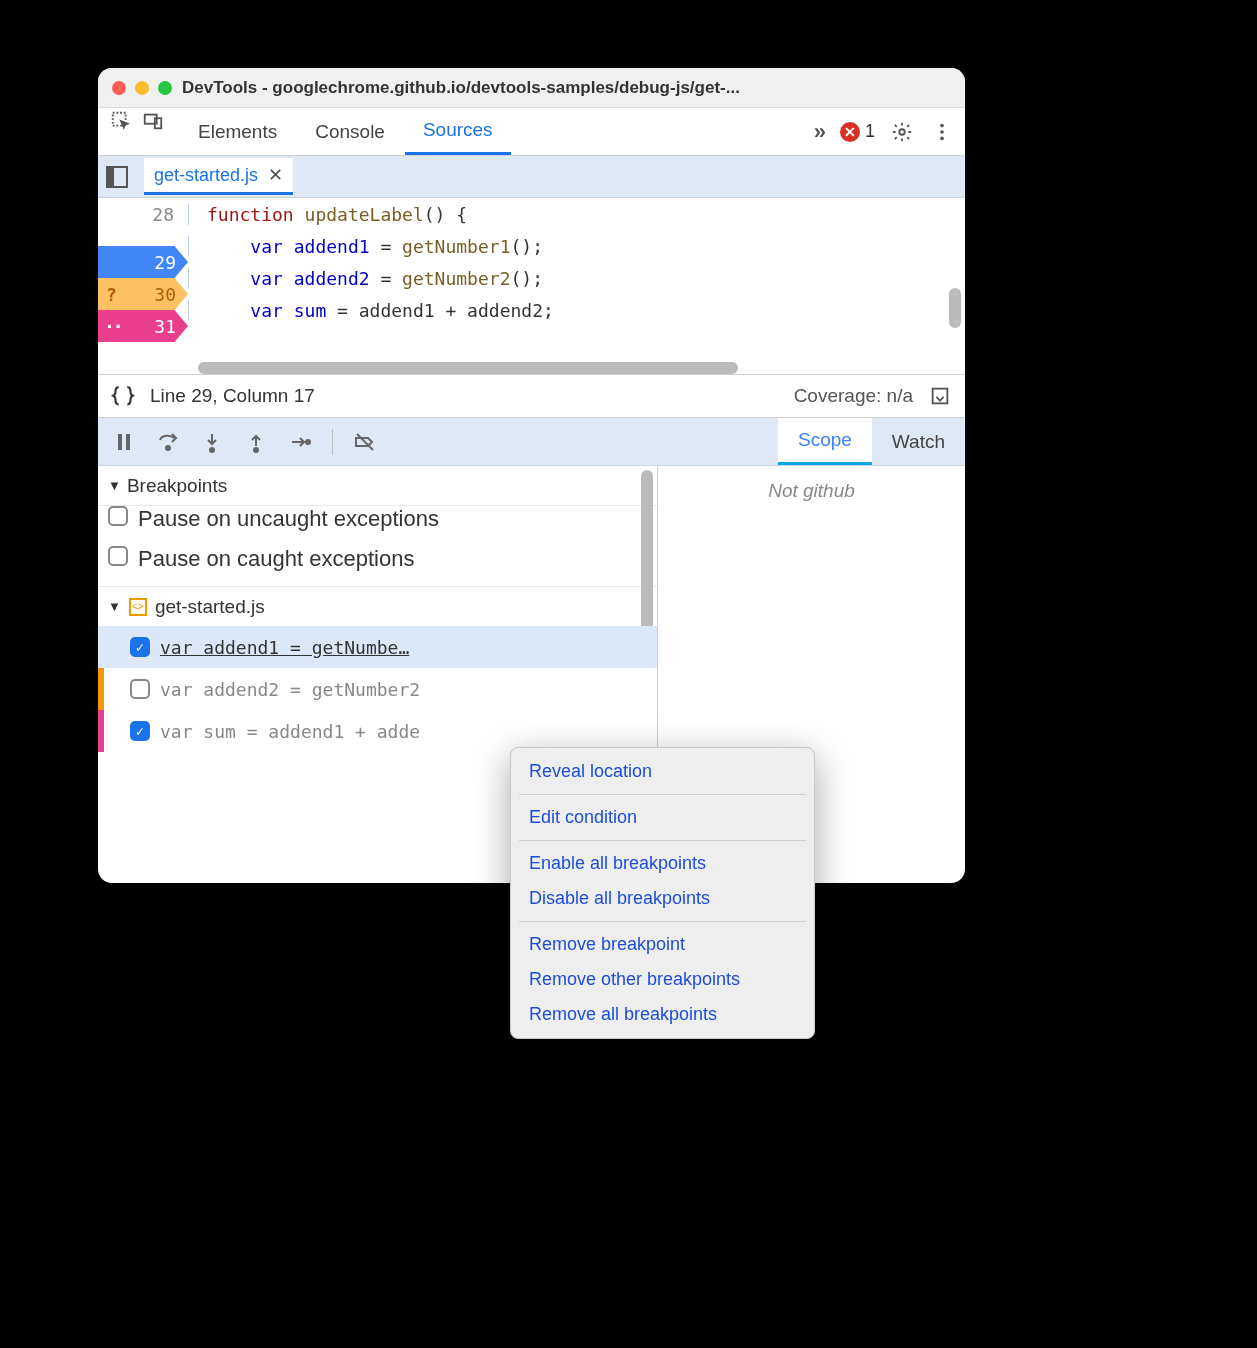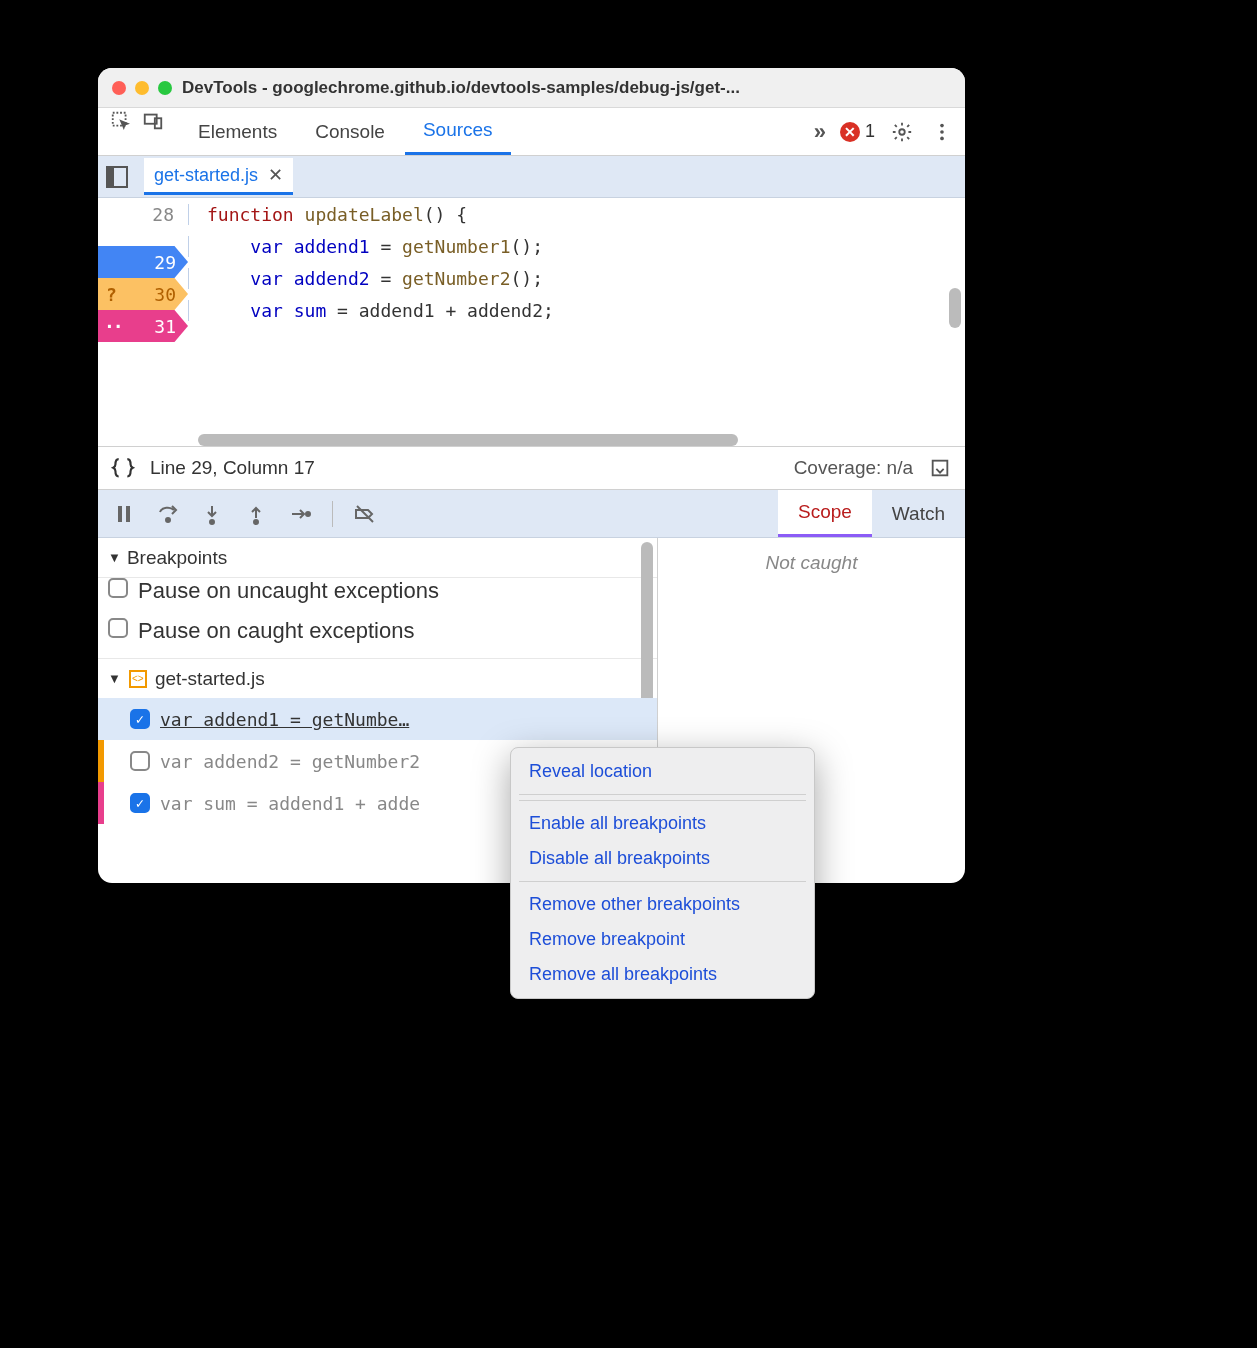--- a/index.html
+++ b/index.html
@@ -78,21 +78,21 @@
     gap:10px;
     color:#1a73e8;
     font-size:18px;
     border-bottom:3px solid #1a73e8;
     margin-left:8px;
     font-weight:500;
   }
   .file-close { color:#555; font-size:18px; }
 
   
-  .code-area { position:relative; height: 248px; background:#fff; overflow:hidden; font-family: Menlo, Monaco, Consolas, monospace; font-size:18px; }
+  .code-area { position:relative; height: 176px; background:#fff; overflow:hidden; font-family: Menlo, Monaco, Consolas, monospace; font-size:18px; }
   .code-line { display:flex; align-items:center; height:32px; }
   .gutter { width:90px; text-align:right; padding-right:14px; color:#888; position:relative; }
   .bp-marker { position:absolute; right:0; top:0; height:32px; display:flex; align-items:center; justify-content:flex-end; padding-right:12px; color:#fff; font-weight:500; width:90px; }
   .bp-blue { background:#4285f4; clip-path: polygon(0 0, 85% 0, 100% 50%, 85% 100%, 0 100%); }
   .bp-orange { background:#fcc163; clip-path: polygon(0 0, 85% 0, 100% 50%, 85% 100%, 0 100%); color:#b06000; }
   .bp-pink { background:#e83e8c; clip-path: polygon(0 0, 85% 0, 100% 50%, 85% 100%, 0 100%); }
   .bp-orange::before { content:"?"; position:absolute; left:8px; font-weight:700; }
   .bp-pink::before { content:"··"; position:absolute; left:6px; font-weight:700; letter-spacing:-2px; }
   .code-text { flex:1; padding-left:18px; white-space:pre; color:#333; border-left:1px solid #c0d0e8; }
   .kw-red { color:#a31515; }
@@ -122,21 +122,21 @@
     height:48px;
     background:#dfe8f5;
     border-bottom:1px solid #c8d2e0;
     display:flex;
     align-items:center;
   }
   .debug-icons { display:flex; align-items:center; gap:20px; padding:0 14px; }
   .debug-icons .di { color:#666; width:24px; height:24px; display:flex; align-items:center; justify-content:center; }
   .right-tabs { margin-left:auto; display:flex; height:100%; }
   .rtab { padding:0 20px; font-size:19px; color:#444; display:flex; align-items:center; }
-  .rtab.active { color:#b91c1c; border-bottom:3px solid #8b5cf6; font-weight:500; background:#fff; }
+  .rtab.active { color:#3b82f6; border-bottom:3px solid #0ea5e9; font-weight:500; background:#fff; }
 
   
   .lower { display:flex; height: calc(100% - 40px - 48px - 42px - 200px - 44px - 48px); }
   .left-pane { width:560px; border-right:1px solid #d0d0d0; overflow:hidden; position:relative; }
   .right-pane { flex:1; display:flex; flex-direction:column; }
   .vscroll2 { position:absolute; right:4px; top:4px; width:12px; height:180px; background:#bbb; border-radius:6px; }
 
   .section-header { height:40px; display:flex; align-items:center; padding:0 10px; font-size:19px; color:#333; border-bottom:1px solid #e8e8e8; gap:6px; }
   .tri { font-size:13px; }
   .check-row { height:40px; display:flex; align-items:flex-start; padding:0 10px 0 10px; gap:10px; font-size:22px; color:#333; }
@@ -365,29 +365,30 @@
         <div class="checkbox"></div>
         <span class="dim ellipsis">var addend2 = getNumber2</span>
       </div>
       <div class="bp-row">
         <div class="left-strip strip-pink"></div>
         <div class="checkbox checked">✓</div>
         <span class="dim ellipsis">var sum = addend1 + adde</span>
       </div>
     </div>
     <div class="right-pane">
-      <div class="not-paused">Not caught</div>
+      <div class="not-paused">Not github</div>
     </div>
   </div>
 
 </div>
 
 <div class="context-menu">
   <div class="cm-item">Reveal location</div>
   <div class="cm-sep"></div>
+  <div class="cm-item">Edit condition</div>
   <div class="cm-sep"></div>
   <div class="cm-item">Enable all breakpoints</div>
   <div class="cm-item">Disable all breakpoints</div>
   <div class="cm-sep"></div>
+  <div class="cm-item">Remove breakpoint</div>
   <div class="cm-item">Remove other breakpoints</div>
-  <div class="cm-item">Remove breakpoint</div>
   <div class="cm-item">Remove all breakpoints</div>
 </div>
 
 </body></html>

